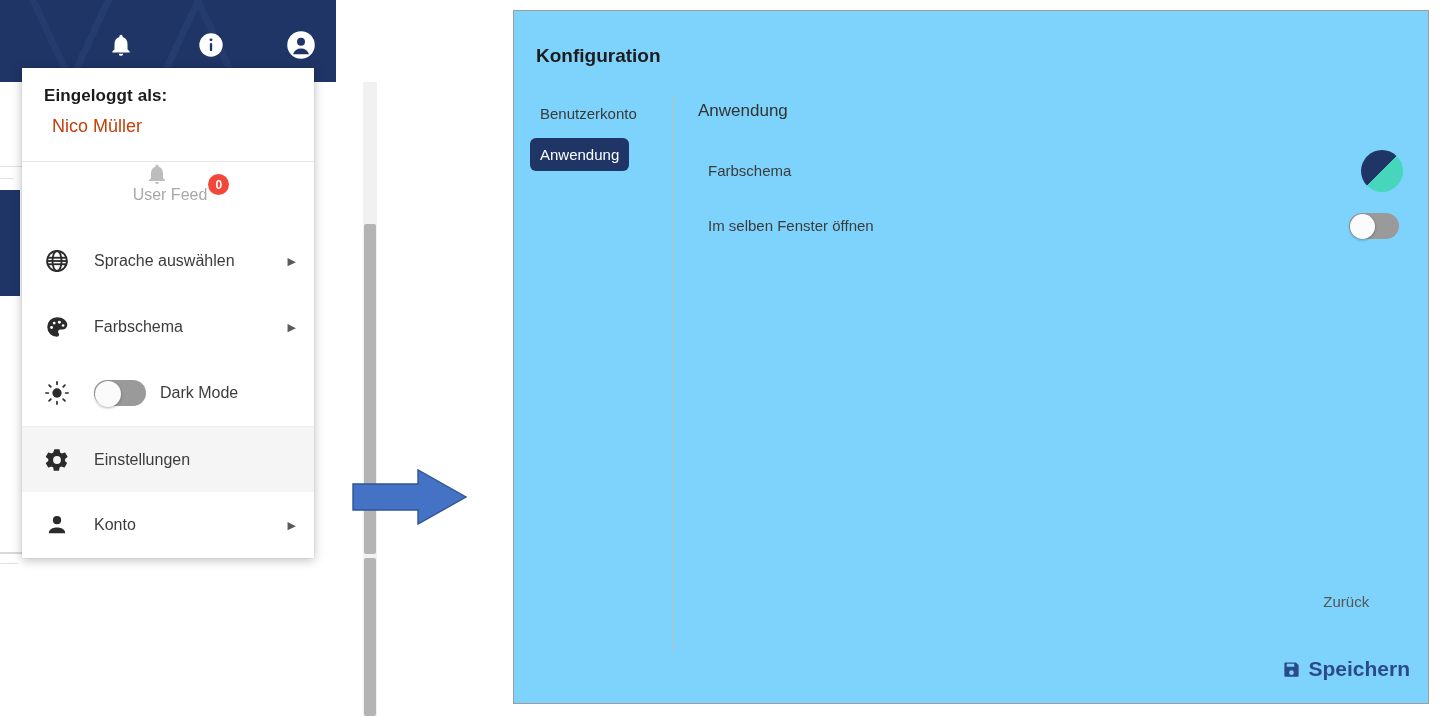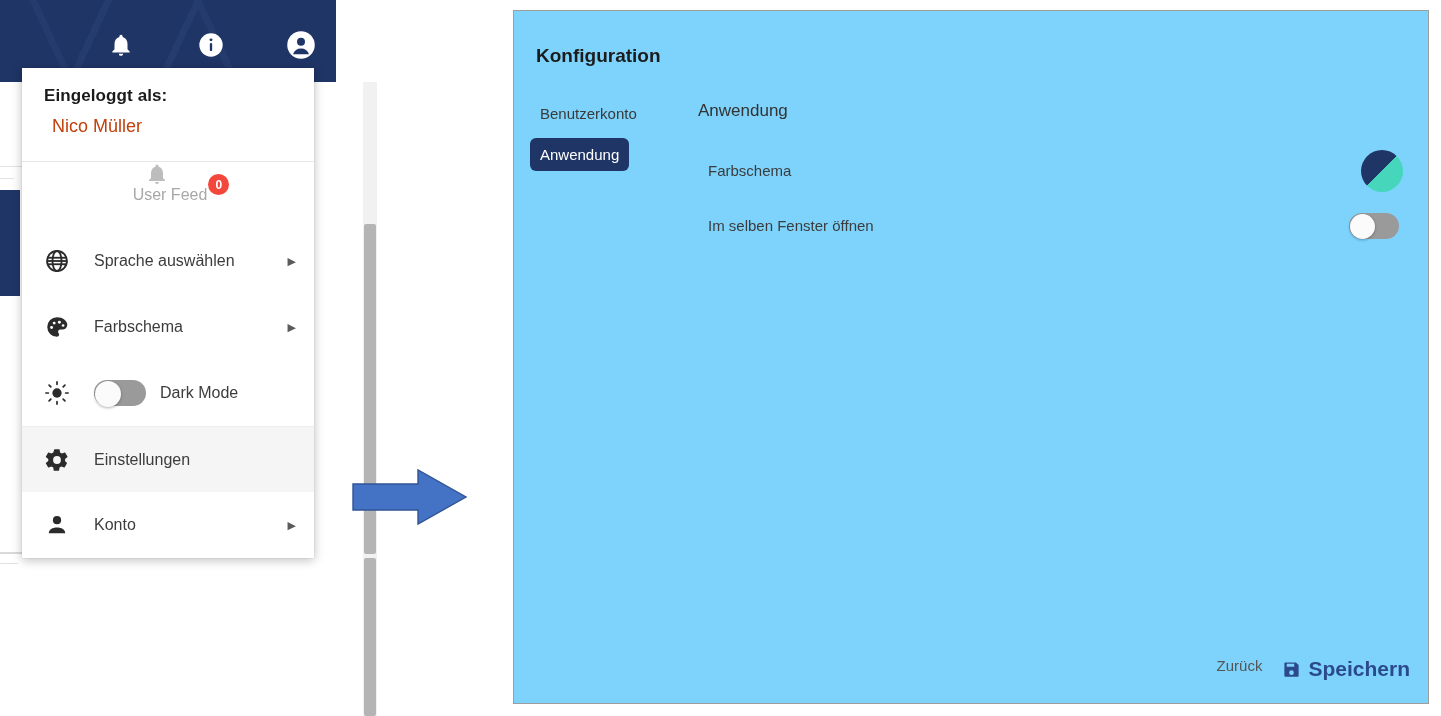--- a/index.html
+++ b/index.html
@@ -273,21 +273,23 @@
     left: 1px; top: 1px;
     width: 25px; height: 25px;
     border-radius: 50%;
     background: #fbfbfb;
     box-shadow: 0 1px 3px rgba(0,0,0,.3);
   }
   .dlg-footer {
     position: absolute;
     right: 18px; bottom: 22px;
     display: flex;
-    gap: 20px;
+    align-items: center;
+    gap: 47px;
+    flex-direction: column;
   }
   .btn-back {
     font-size: 15px;
     color: #555555;
   }
   .btn-save {
     display: flex;
     align-items: center;
     gap: 7px;
     font-size: 21px;

